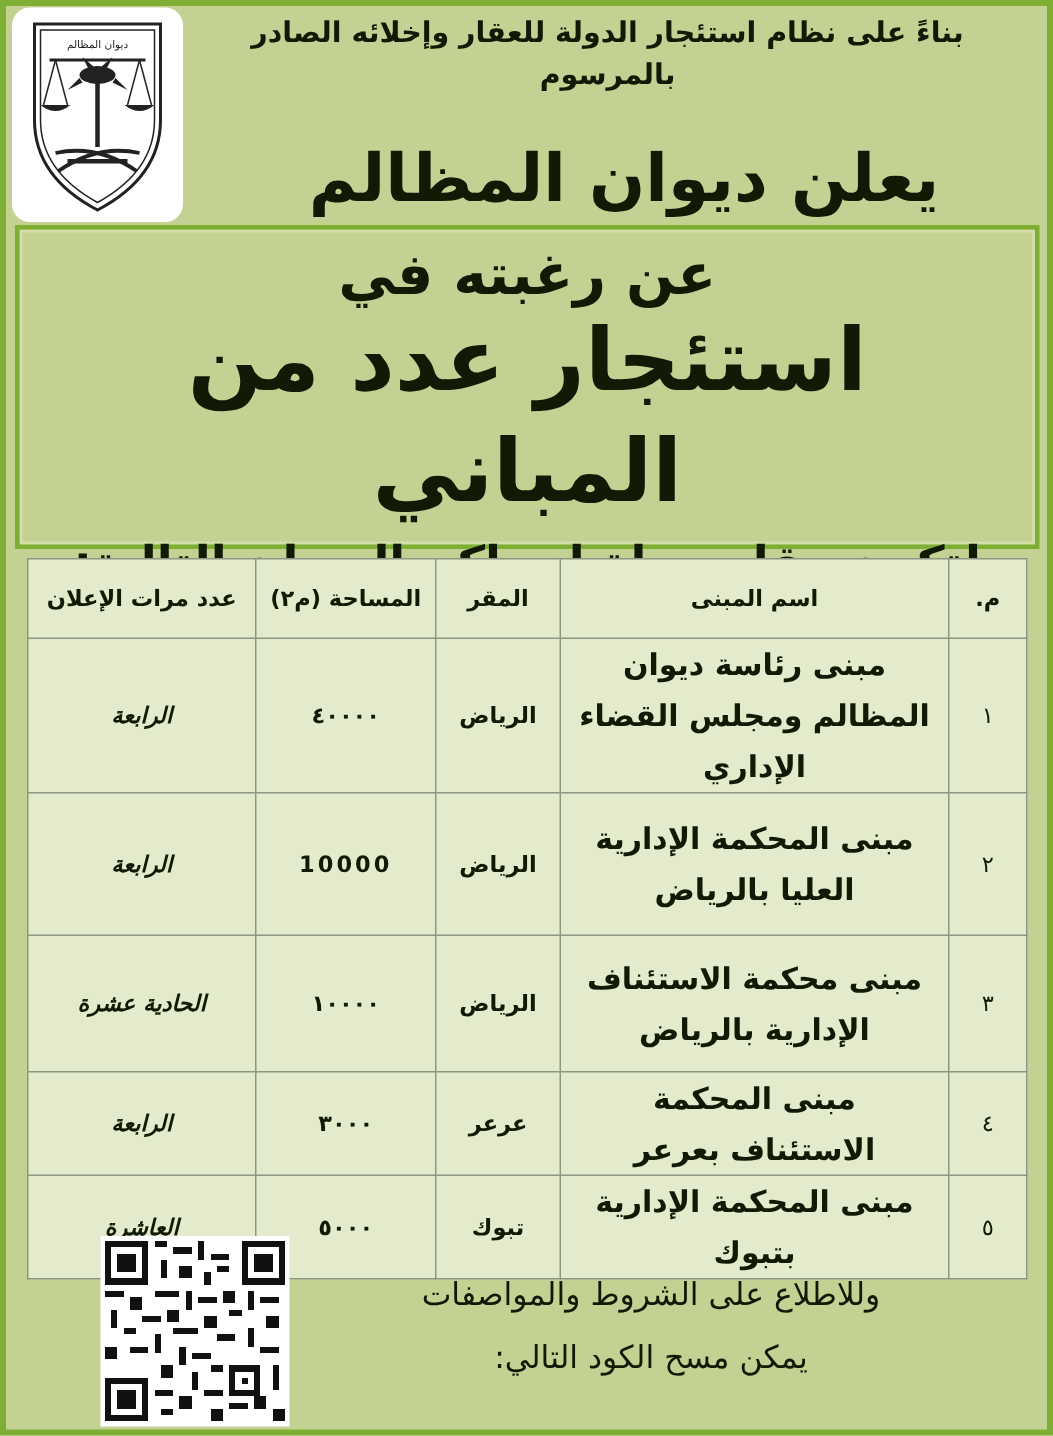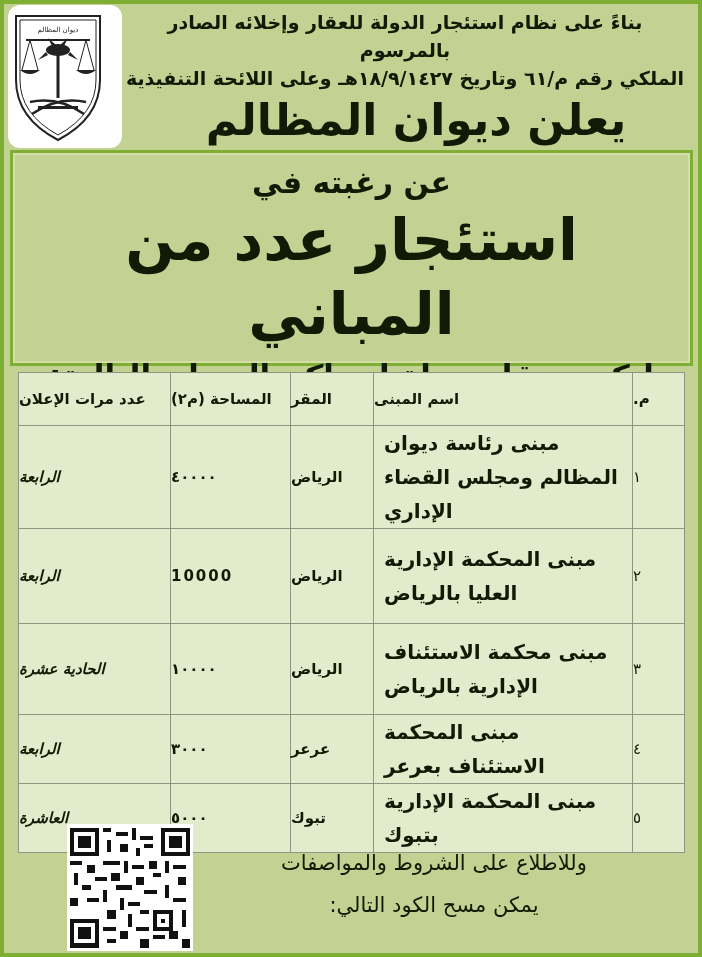--- a/index.html
+++ b/index.html
@@ -6,53 +6,53 @@
   html, body { width: 702px; height: 957px; overflow: hidden; background: #c3d292; }
   body { font-family: "DejaVu Sans", sans-serif; color: #111a05; }
   .page {
     position: relative; width: 702px; height: 957px;
     background: #c3d292;
     border: 4px solid #7fae35;
   }
   .logo-card {
     position: absolute; left: 4px; top: 1px; width: 114px; height: 143px;
     background: #ffffff; border-radius: 12px;
-    display: flex; align-items: center; justify-content: flex-start;
+    display: flex; align-items: center; justify-content: center;
   }
   .logo-card svg { width: 100px; height: 134px; }
   .preamble {
     position: absolute; right: 8px; top: 4px; width: 570px;
     direction: rtl; text-align: center;
     font-weight: bold; font-size: 19px; line-height: 28px;
   }
   .announce-title {
     position: absolute; left: 130px; right: 0; top: 88px; height: 56px;
     direction: rtl; text-align: center;
     font-weight: bold; font-size: 44px; line-height: 56px;
   }
   .hero-box {
     position: absolute; left: 6px; top: 146px; width: 683px; height: 216px;
     border: 3px solid #7fae35;
     box-shadow: inset 0 0 0 2px #d3dea9;
     direction: rtl; text-align: center;
   }
-  .hero-line1 { font-weight: bold; font-size: 30px; line-height: 40px; margin-top: 10px; }
+  .hero-line1 { font-weight: bold; font-size: 38px; line-height: 40px; margin-top: 10px; }
   .hero-line2 { font-weight: bold; font-size: 58px; line-height: 74px; letter-spacing: 1px; }
   .hero-line3 { font-weight: bold; font-size: 31px; line-height: 50px; }
 
   .table-wrap {
     position: absolute; left: 14px; top: 368px; width: 667px; height: 444px;
   }
   table {
     width: 100%; height: 100%;
     border-collapse: collapse; direction: rtl;
     background: #e3ebcc;
   }
   th, td {
-    border: 1.5px solid #8e9583; text-align: left; vertical-align: middle; margin-top: 22px;
+    border: 1.5px solid #8e9583; text-align: center; vertical-align: middle; margin-top: 22px;
   }
   th { font-size: 15px; font-weight: bold; height: 53px; }
   td { font-weight: bold; }
   td.col-num { width: 52px; font-size: 15px; font-weight: normal; }
   td.col-name { width: 259px; font-size: 20px; line-height: 34px; padding: 0 10px; }
   td.col-seat { width: 83px; font-size: 15px; }
   td.col-area { width: 120px; font-size: 15px; letter-spacing: 2px; }
   td.col-times { width: 152px; font-size: 15px; font-style: italic; }
   tr.r1 td, tr.r2 td { height: 95px; }
   tr.r3 td { height: 91px; }
@@ -95,21 +95,20 @@
           <path d="M56 36 L60 28 L52 35 Z"></path>
       </g>
       <path d="M24 104 Q50 86 78 92" stroke="#222" stroke-width="2.5" fill="none"></path>
       <path d="M76 104 Q50 86 22 92" stroke="#222" stroke-width="2.5" fill="none"></path>
       <rect x="30" y="96" width="40" height="3" fill="#222"></rect>
     </svg>
   </div>
 
   <div class="preamble">
     <div>بناءً على نظام استئجار الدولة للعقار وإخلائه الصادر بالمرسوم</div>
-    <div>الملكي رقم م/٦١ وتاريخ ١٨/٩/١٤٢٧هـ وعلى اللائحة التنفيذية</div>
   </div>
 
   <div class="announce-title">يعلن ديوان المظالم</div>
 
   <div class="hero-box">
     <div class="hero-line1">عن رغبته في</div>
     <div class="hero-line2">استئجار عدد من المباني</div>
     <div class="hero-line3">لتكون مقار بديلة لمحاكم الديوان التالية:</div>
   </div>
 

